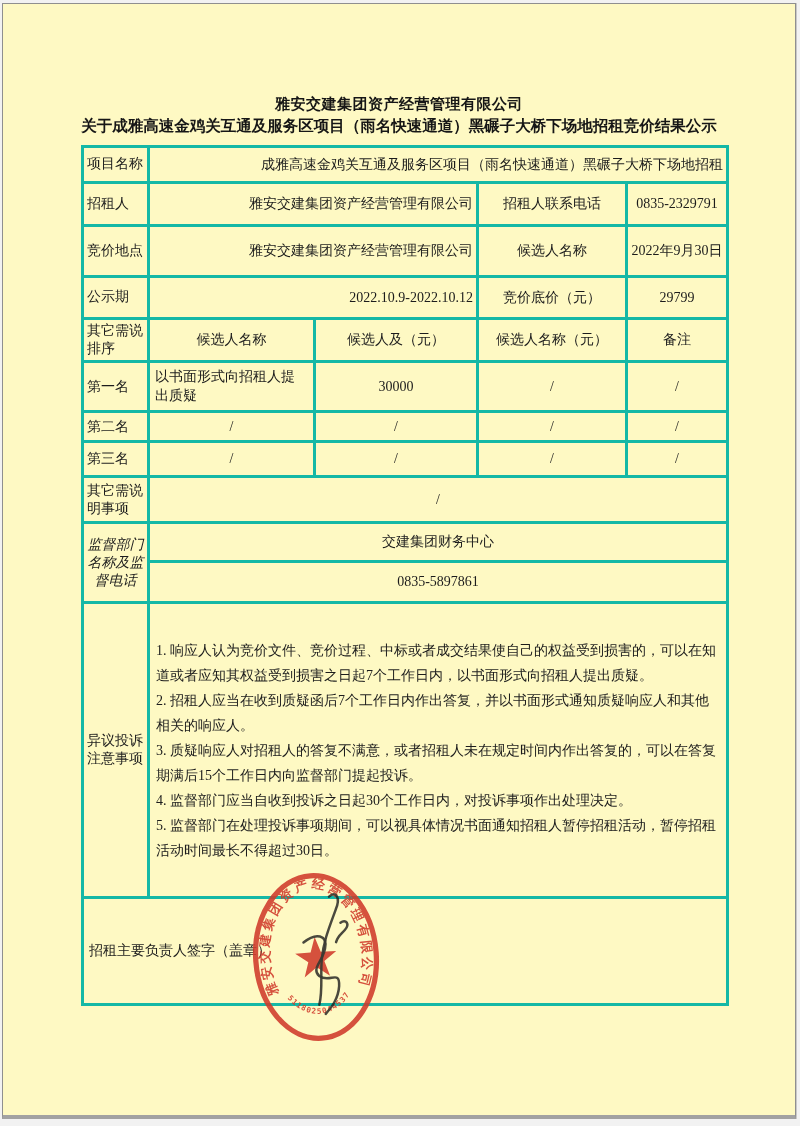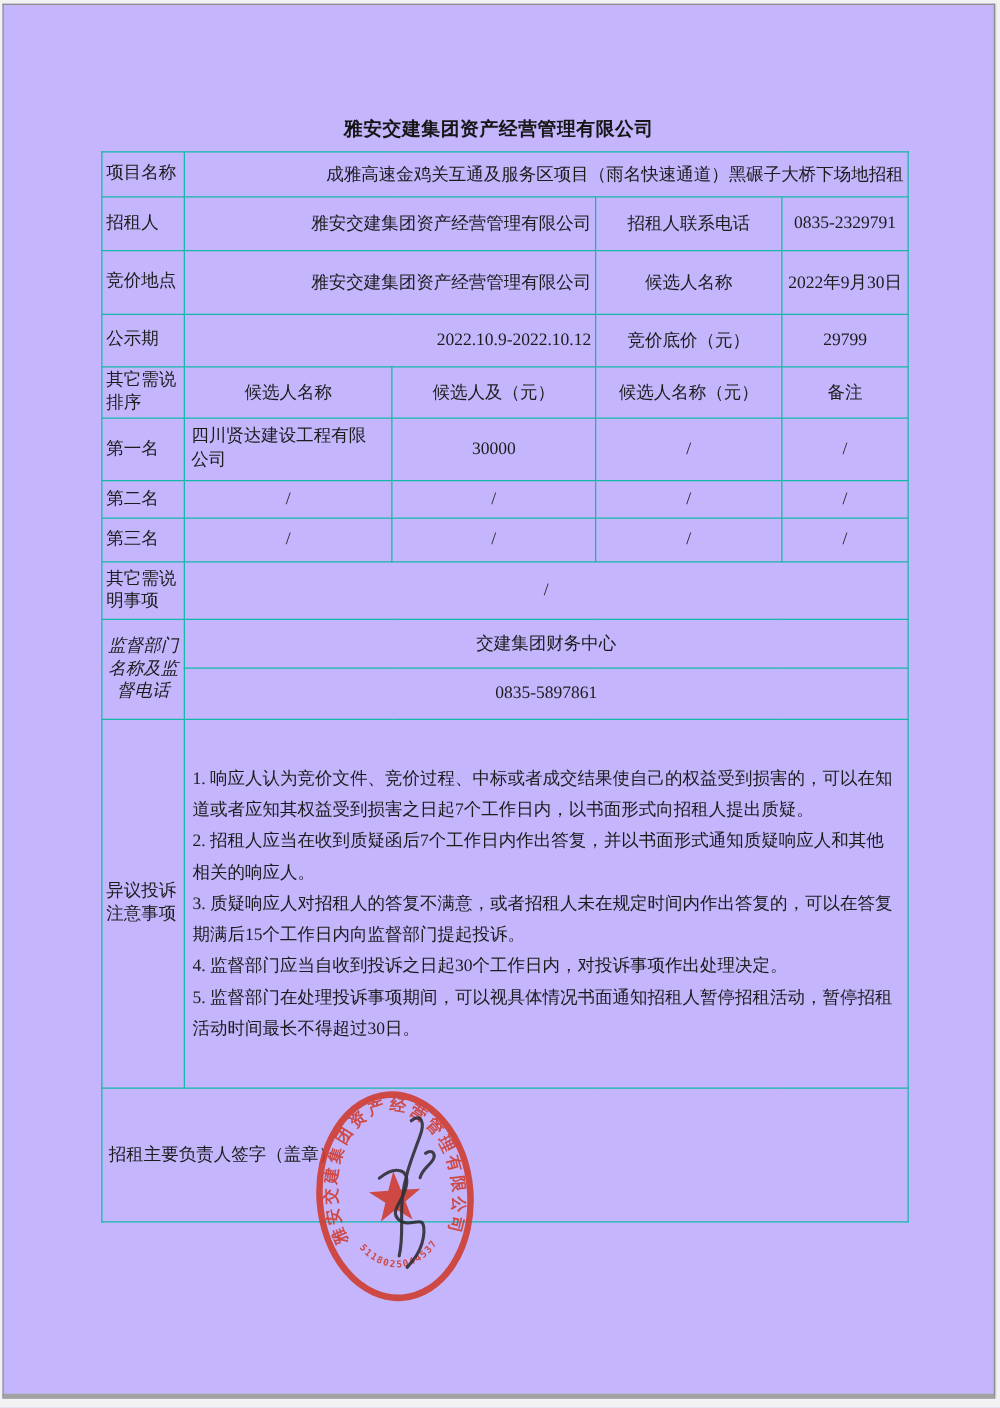--- a/index.html
+++ b/index.html
@@ -1,28 +1,28 @@
 <!DOCTYPE html>
 <html><head>
 <meta charset="utf-8">
 <style>
   * { margin:0; padding:0; box-sizing:border-box; }
   html,body { width:800px; height:1126px; background:#f2f2f2; font-family:"Liberation Serif","DejaVu Serif",serif; }
   .page {
     position:absolute; left:2px; top:3px; width:794px; height:1116px;
-    background:#c4b5fd; border:1px solid #8f8f8f; border-bottom:4px solid #a2a2a2;
+    background:#fef9c3; border:1px solid #8f8f8f; border-bottom:4px solid #a2a2a2;
     box-shadow:1px 0 0 #c9c9c9; padding-top:90px; overflow:hidden;
   }
   .doc-title { text-align:center; font-weight:bold; color:#161616; font-size:15px; line-height:20px; letter-spacing:.5px; }
   .doc-title.sub { font-size:15.5px; line-height:24px; letter-spacing:0; }
   table.doc-table {
     border-collapse:collapse; table-layout:fixed; width:645px; margin:7px 0 0 78px;
     font-size:14px; color:#1c1c1c;
   }
-  .doc-table td { border:1px solid #14b8a6; vertical-align:middle; text-align:center; padding:2px 3px; overflow:hidden; }
+  .doc-table td { border:3px solid #14b8a6; vertical-align:middle; text-align:center; padding:2px 3px; overflow:hidden; }
   .doc-table td.lbl { text-align:left; padding-left:3px; white-space:pre-line; line-height:1.3; }
   .doc-table td.lbl.ctr { text-align:center;font-style:italic; }
   .doc-table td.left { text-align:right; padding-left:6px; }
   .doc-table td.name-cell { text-align:left; padding:2px 10px 2px 5px; line-height:1.35; }
   .doc-table td.para {
     text-align:left; padding:6px 8px 6px 6px; white-space:pre-line;
     line-height:25px; font-size:14px;
   }
   .doc-table td.sig { text-align:left; padding-left:5px; font-size:14px; }
   .doc-table td.small { font-size:14px; }
@@ -39,20 +39,21 @@
   .stamp .seal-text { font-size:13.5px; font-weight:bold; letter-spacing:3px; font-family:"Liberation Serif",serif; }
   .stamp .seal-num { font-size:8px; font-weight:bold; letter-spacing:1.2px; font-family:"DejaVu Sans Mono",monospace; }
   .signature path { fill:none; stroke:#20201e; stroke-width:2.6; stroke-linecap:round; opacity:.92; }
 </style>
 </head>
 <body>
 
 <div class="page">
 
   <div class="doc-title">雅安交建集团资产经营管理有限公司</div>
+  <div class="doc-title sub">关于成雅高速金鸡关互通及服务区项目（雨名快速通道）黑碾子大桥下场地招租竞价结果公示</div>
 
   <table class="doc-table">
     <colgroup>
         <col class="c0">
         <col class="c1">
         <col class="c2">
         <col class="c3">
         <col class="c4">
       </colgroup>
 
@@ -87,21 +88,21 @@
       <td class="lbl">其它需说
 排序</td>
       <td>候选人名称</td>
       <td>候选人及（元）</td>
       <td>候选人名称（元）</td>
       <td>备注</td>
     </tr>
 
     <tr class="r6">
       <td class="lbl">第一名</td>
-      <td class="name-cell">四川贤达建设工程有限公司</td>
+      <td class="name-cell">以书面形式向招租人提出质疑</td>
       <td>30000</td>
       <td>/</td>
       <td>/</td>
     </tr>
 
     <tr class="r7">
       <td class="lbl">第二名</td>
       <td>/</td>
       <td>/</td>
       <td>/</td>

